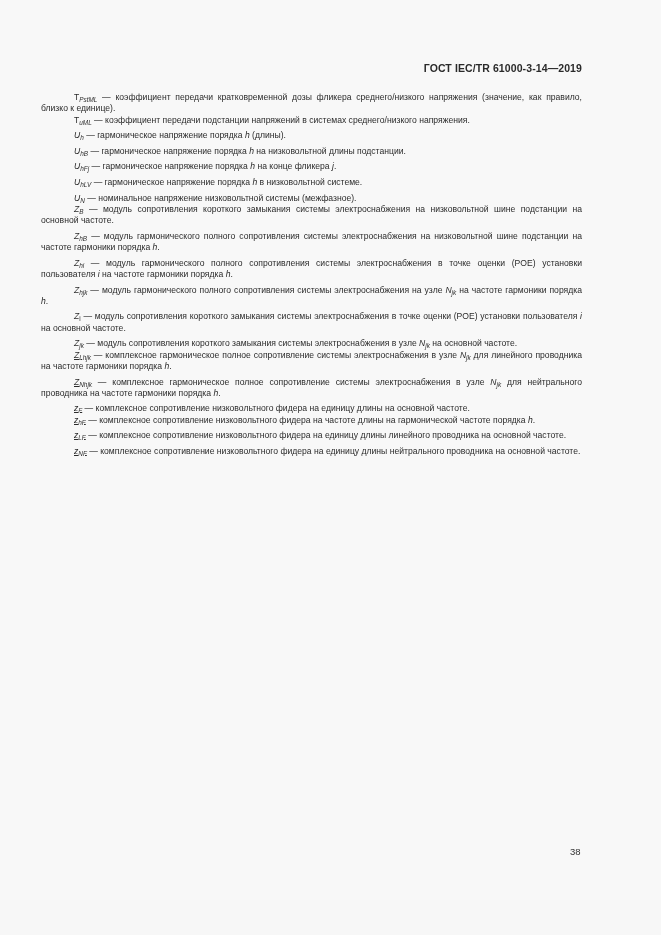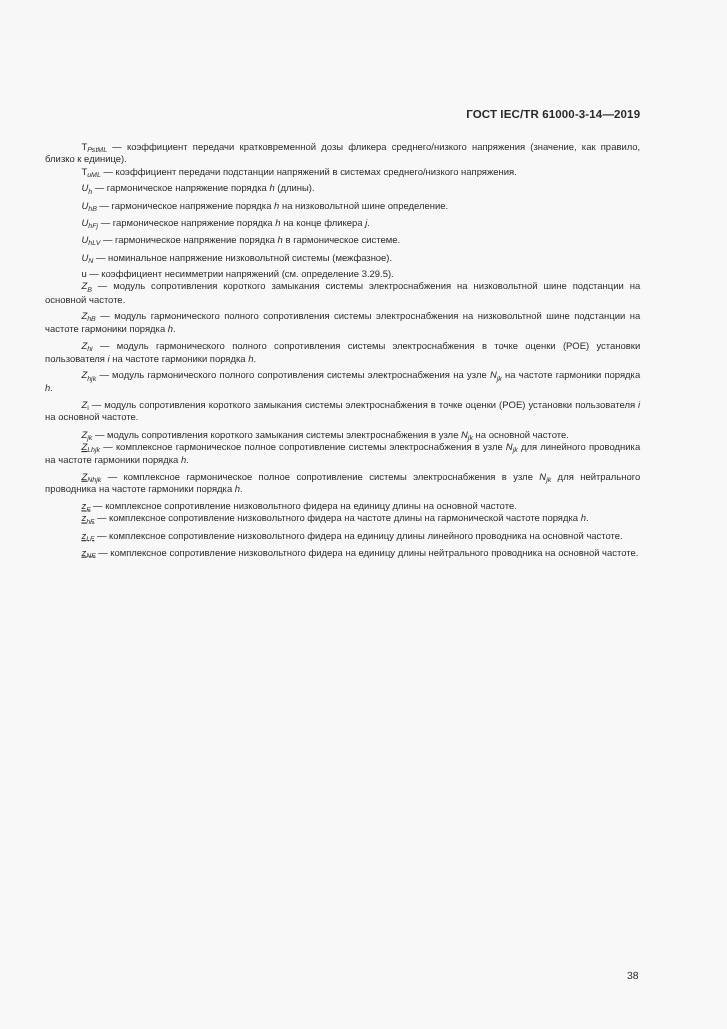--- a/index.html
+++ b/index.html
@@ -4,21 +4,21 @@
   <style>
     html, body { margin: 0; padding: 0; }
     body {
       width: 661px; height: 935px;
       background: #f7f7f7;
       font-family: "Liberation Sans", sans-serif;
       color: #222;
       position: relative;
       overflow: hidden;
     }
-    .page { position: absolute; left: 0; top: 0; width: 661px; height: 900px; background: #f8f8f8; margin-top: 36px; }
+    .page { position: absolute; left: 0; top: 0; width: 661px; height: 900px; background: #f8f8f8; }
     .header {
       position: absolute; right: 79px; top: 62px;
       font-size: 10.5px; font-weight: bold; color: #2a2a2a; letter-spacing: 0.1px;
     }
     .body {
       position: absolute; left: 41px; top: 92px; width: 541px;
       font-size: 8.6px; line-height: 11.3px; color: #2b2b2b;
     }
     .p { text-indent: 33px; text-align: justify; margin: 0; }
     .p.gap { margin-top: 4.3px; }
@@ -47,38 +47,35 @@
 
     <p class="p">
       <span class="sym up"><span>T</span><sub>uML</sub></span><span> — коэффициент передачи подстанции напряжений в системах среднего/низкого напряжения.</span>
     </p>
 
     <p class="p gap">
       <span class="sym"><span>U</span><sub>h</sub></span><span> — гармоническое напряжение порядка </span><span class="it">h</span><span> (длины).</span>
     </p>
 
     <p class="p gap">
-      <span class="sym"><span>U</span><sub>hB</sub></span><span> — гармоническое напряжение порядка </span><span class="it">h</span><span> на низковольтной шине определение.</span>
+      <span class="sym"><span>U</span><sub>hB</sub></span><span> — гармоническое напряжение порядка </span><span class="it">h</span><span> на низковольтной длины подстанции.</span>
     </p>
 
     <p class="p gap">
       <span class="sym"><span>U</span><sub>hFj</sub></span><span> — гармоническое напряжение порядка </span><span class="it">h</span><span> на конце фликера </span><span class="it">j</span><span>.</span>
     </p>
 
     <p class="p gap">
-      <span class="sym"><span>U</span><sub>hLV</sub></span><span> — гармоническое напряжение порядка </span><span class="it">h</span><span> в гармоническое системе.</span>
+      <span class="sym"><span>U</span><sub>hLV</sub></span><span> — гармоническое напряжение порядка </span><span class="it">h</span><span> в низковольтной системе.</span>
     </p>
 
     <p class="p gap">
       <span class="sym"><span>U</span><sub>N</sub></span><span> — номинальное напряжение низковольтной системы (межфазное).</span>
     </p>
 
-    <p class="p gap">
-      <span class="sym up"><span>u</span></span><span> — коэффициент несимметрии напряжений (см. определение 3.29.5).</span>
-    </p>
 
     <p class="p">
       <span class="sym"><span>Z</span><sub>B</sub></span><span> — модуль сопротивления короткого замыкания системы электроснабжения на низковольтной шине подстанции на основной частоте.</span>
     </p>
 
     <p class="p gap">
       <span class="sym"><span>Z</span><sub>hB</sub></span><span> — модуль гармонического полного сопротивления системы электроснабжения на низковольтной шине подстанции на частоте гармоники порядка </span><span class="it">h</span><span>.</span>
     </p>
 
     <p class="p gap">

